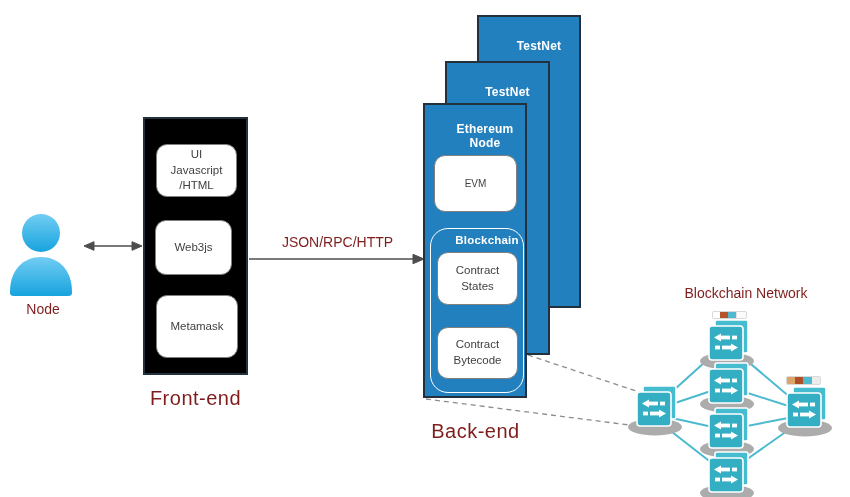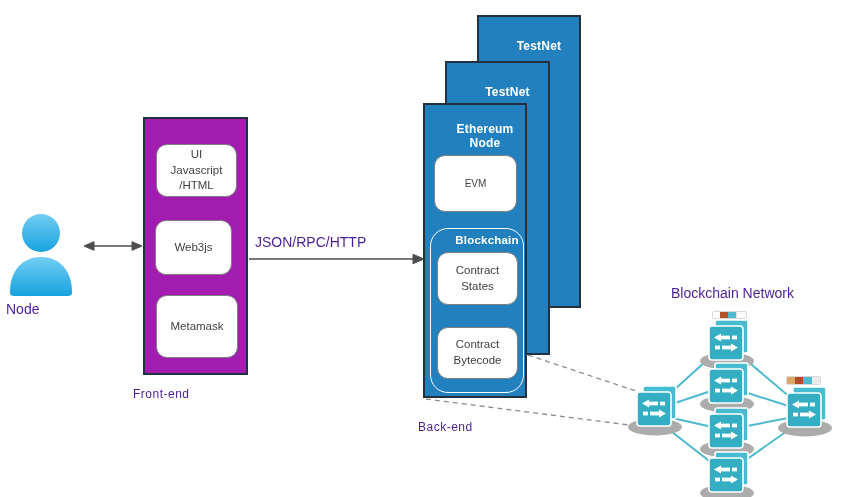--- a/index.html
+++ b/index.html
@@ -4,33 +4,33 @@
 <style>
   html,body{margin:0;padding:0;background:#fff;}
   .canvas{
     position:relative;width:850px;height:497px;background:#ffffff;
     font-family:"Liberation Sans",sans-serif;color:#3f3f3f;overflow:hidden;
   }
   .abs{position:absolute;}
   svg.layer{position:absolute;left:0;top:0;width:850px;height:497px;}
   
   .panel{position:absolute;box-sizing:border-box;border:2px solid #22313d;}
-  .panel.front{background:#a21caf;}
+  .panel.front{background:#000000;}
   .panel.back{background:#2380bf;}
   .panel-title{display:block;text-align:center;color:#ffffff;font-weight:bold;
     font-size:12px;letter-spacing:.2px;padding-left:20px;}
   
   .chip{position:absolute;box-sizing:border-box;background:#ffffff;border:1px solid #808080;
     border-radius:11px;display:flex;align-items:center;justify-content:center;
     text-align:center;font-size:11.5px;line-height:1.38;color:#3f3f3f;white-space:pre-line;}
   
   .group{position:absolute;box-sizing:border-box;border:1.5px solid #ffffff;border-radius:18px;}
   
-  .caption{position:absolute;color:#4c1d95;}
-  .caption.big{font-size:12px;letter-spacing:.5px;}
+  .caption{position:absolute;text-align:center;color:#7f1d1d;}
+  .caption.big{font-size:20px;letter-spacing:.5px;}
   .caption.med{font-size:14px;}
   
   .statusbar{position:absolute;display:flex;box-sizing:border-box;background:#f4f4f4;
     border:1px solid #d9d9d9;border-radius:2px;overflow:hidden;}
   .statusbar span{display:block;height:100%;}
   .switch{position:absolute;width:60px;height:54px;}
 </style>
 </head>
 <body>
 

